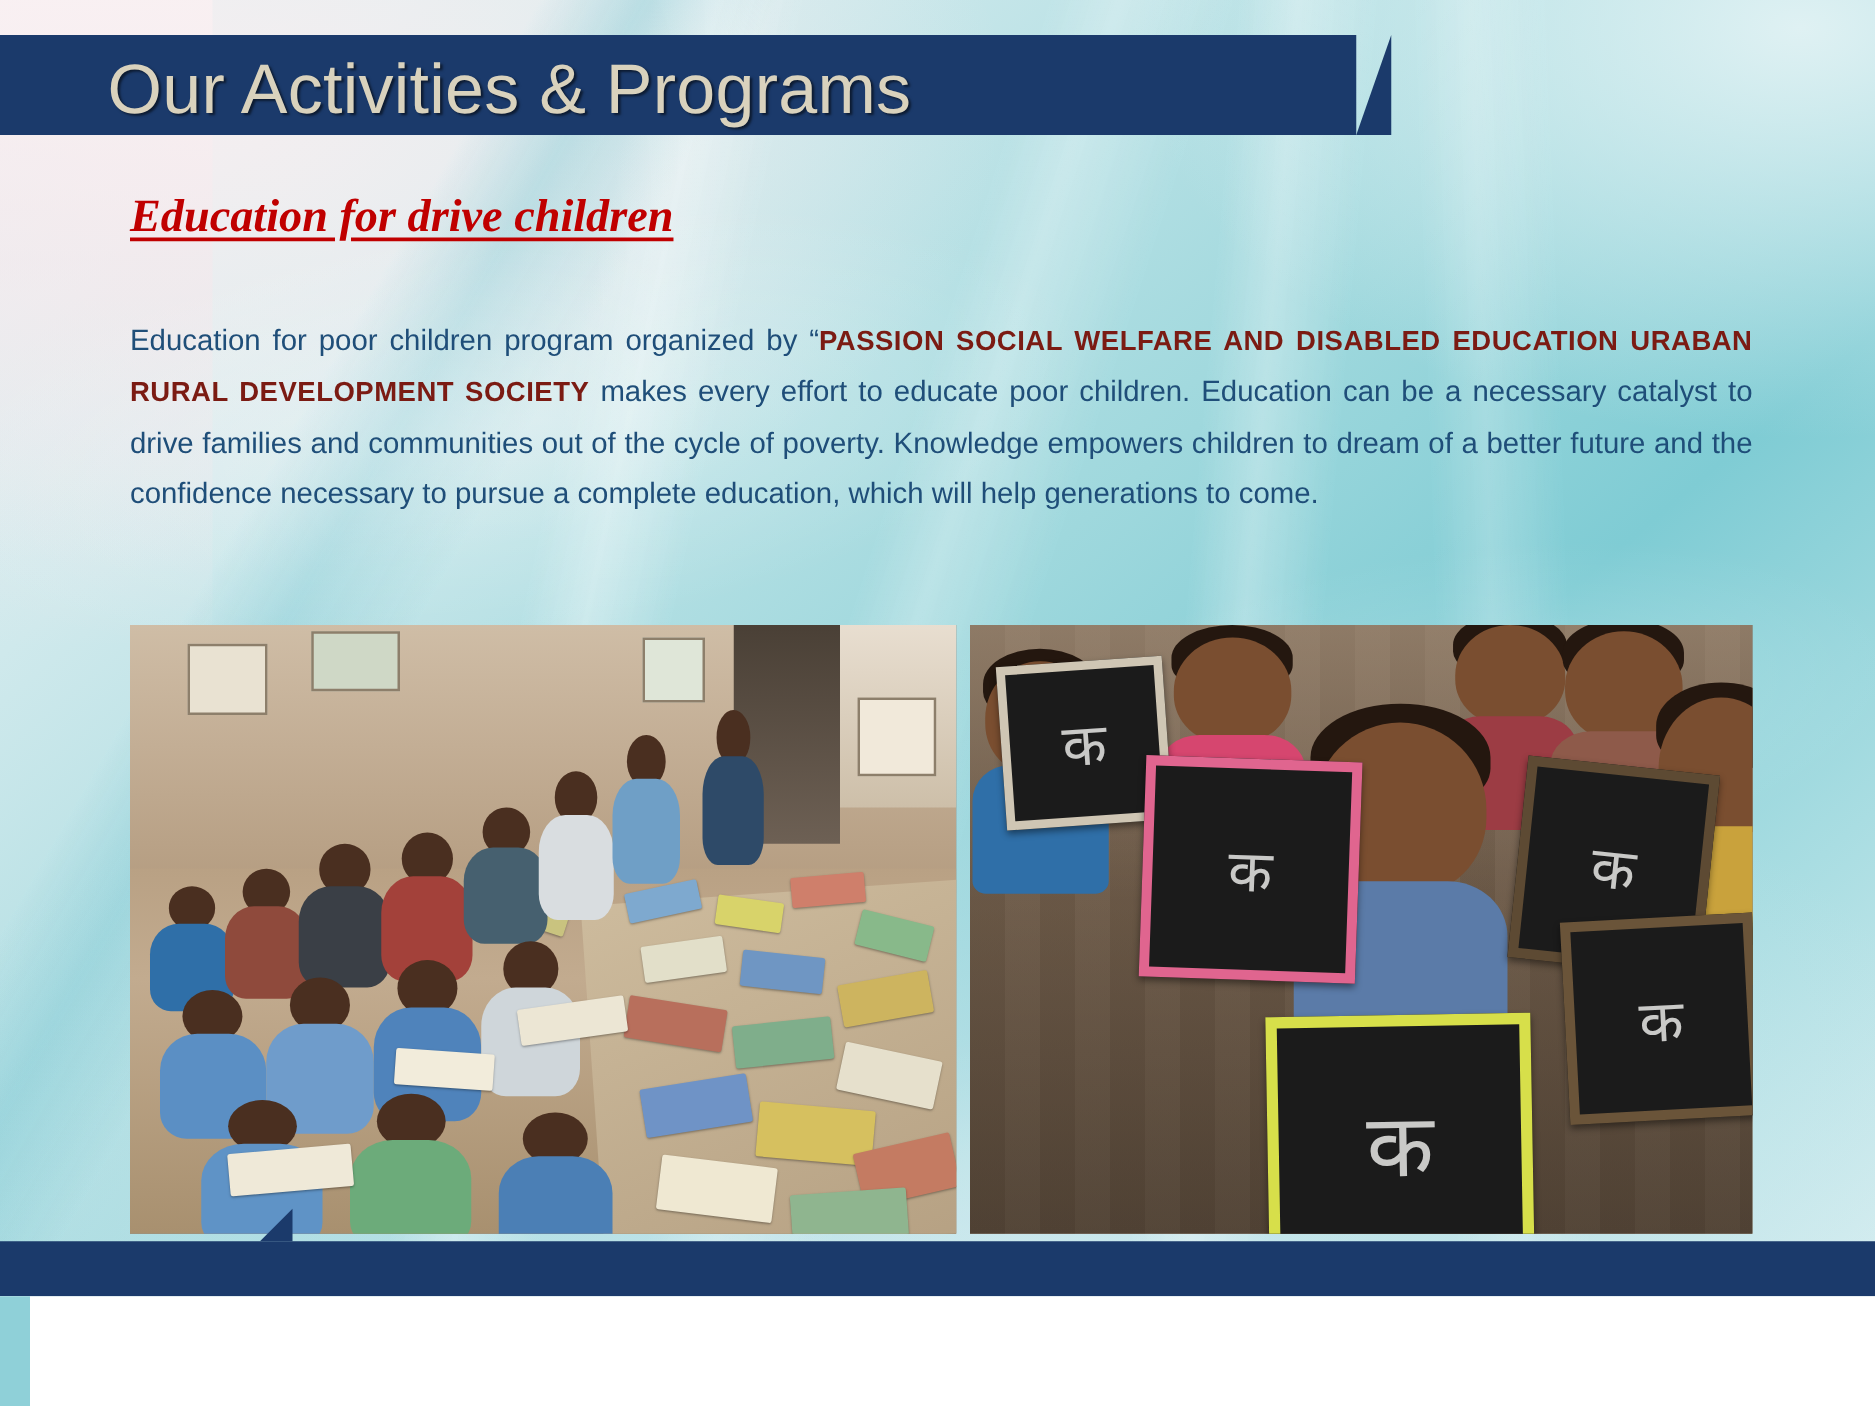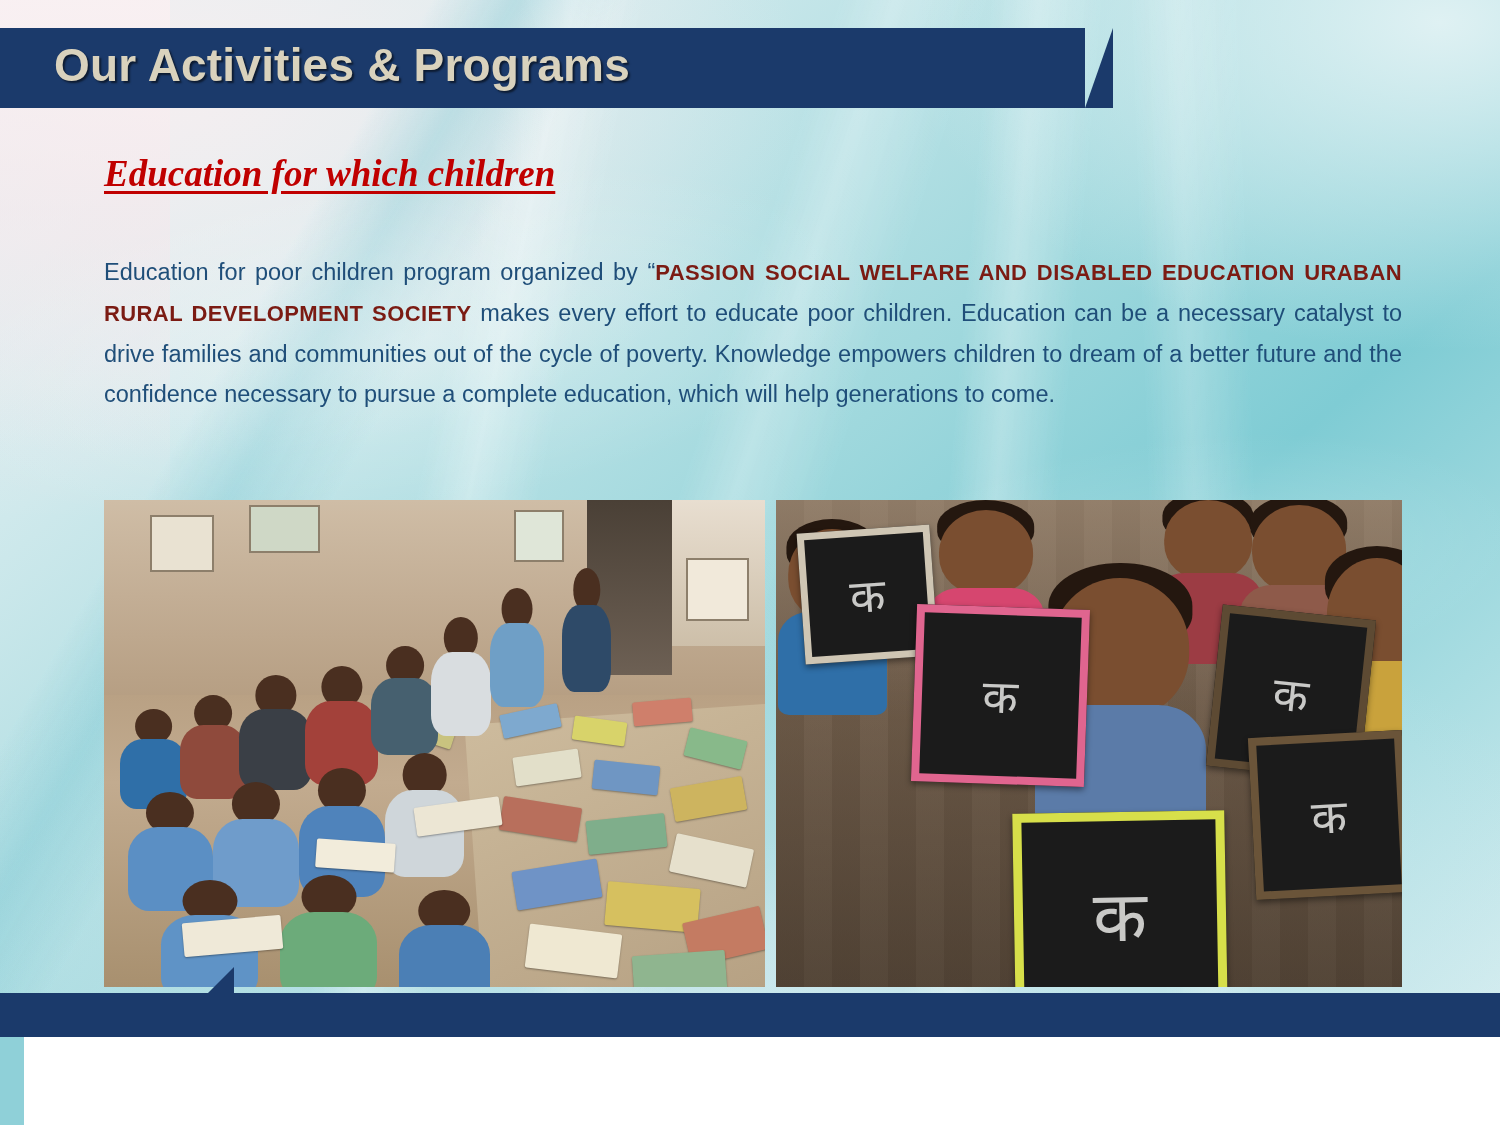--- a/index.html
+++ b/index.html
@@ -74,23 +74,23 @@
     content: "";
     position: absolute;
     right: -28px; top: 0;
     width: 0; height: 0;
     border-style: solid;
     border-width: 0 0 80px 28px;
     border-color: transparent transparent #1b3a6b transparent;
   }
   .header-title {
     position: absolute;
-    left: 54px; top: 38px;
-    font-size: 46px;
-    font-weight: bold;
+    left: 86px; top: 38px;
+    font-size: 56px;
+    font-weight: normal;
     color: #d9d2bd;
     letter-spacing: 0.2px;
     text-shadow: 2px 2px 2px rgba(0,0,0,0.55);
     white-space: nowrap;
   }
 
   
   .subtitle {
     position: absolute;
     left: 104px; top: 152px;
@@ -248,21 +248,21 @@
 <div class="slide">
 
   <div class="bg-base"></div>
   <div class="bg-streaks"></div>
   <div class="bg-swirl"></div>
   <div class="bg-left-glow"></div>
 
   <div class="header-band"></div>
   <div class="header-title">Our Activities &amp; Programs</div>
 
-  <div class="subtitle">Education for which children</div>
+  <div class="subtitle">Education for drive children</div>
 
   <div class="paragraph"><span>Education for poor children program organized by “</span><span class="emph">PASSION SOCIAL WELFARE AND DISABLED EDUCATION URABAN RURAL DEVELOPMENT SOCIETY</span><span> makes every effort to educate poor children. Education can be a necessary catalyst to drive families and communities out of the cycle of poverty. Knowledge empowers children to dream of a better future and the confidence necessary to pursue a complete education, which will help generations to come.</span></div>
 
   <div class="photo photo-left">
     <div class="cls-wall"></div>
     <div class="cls-door"></div>
     <div class="cls-door2"></div>
     <div class="cls-poster cls-p1"></div>
     <div class="cls-poster cls-p2"></div>
     <div class="cls-poster cls-p3"></div>

